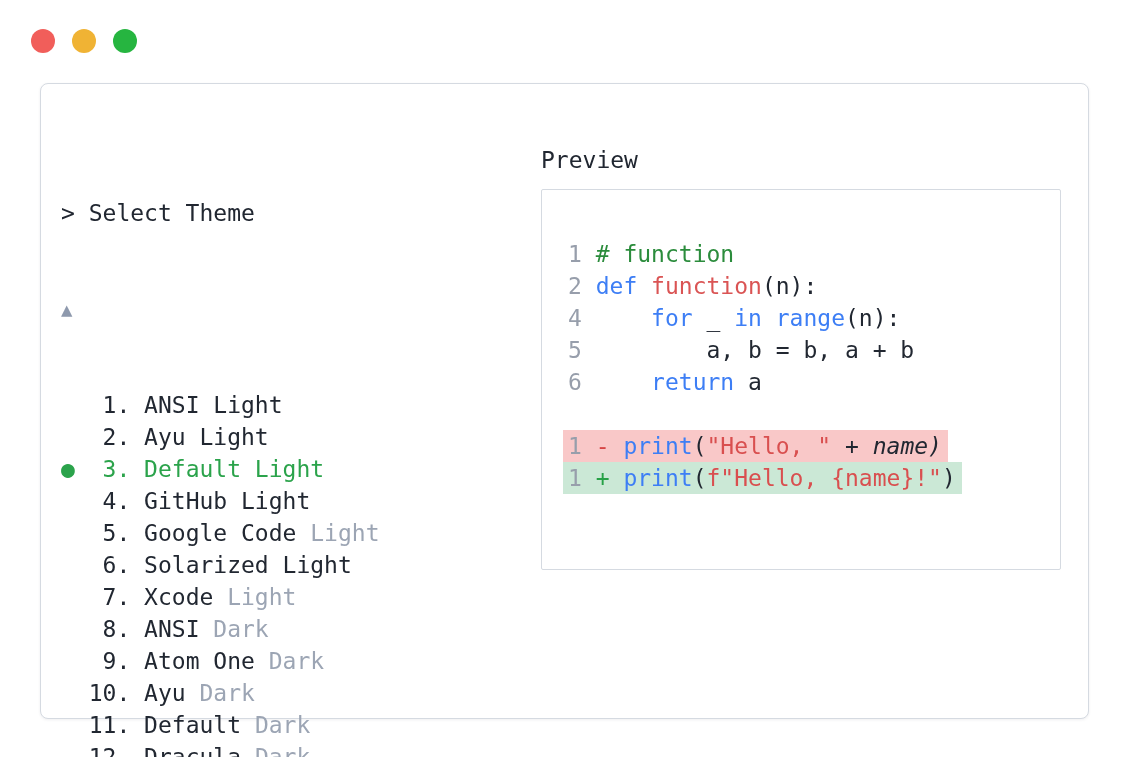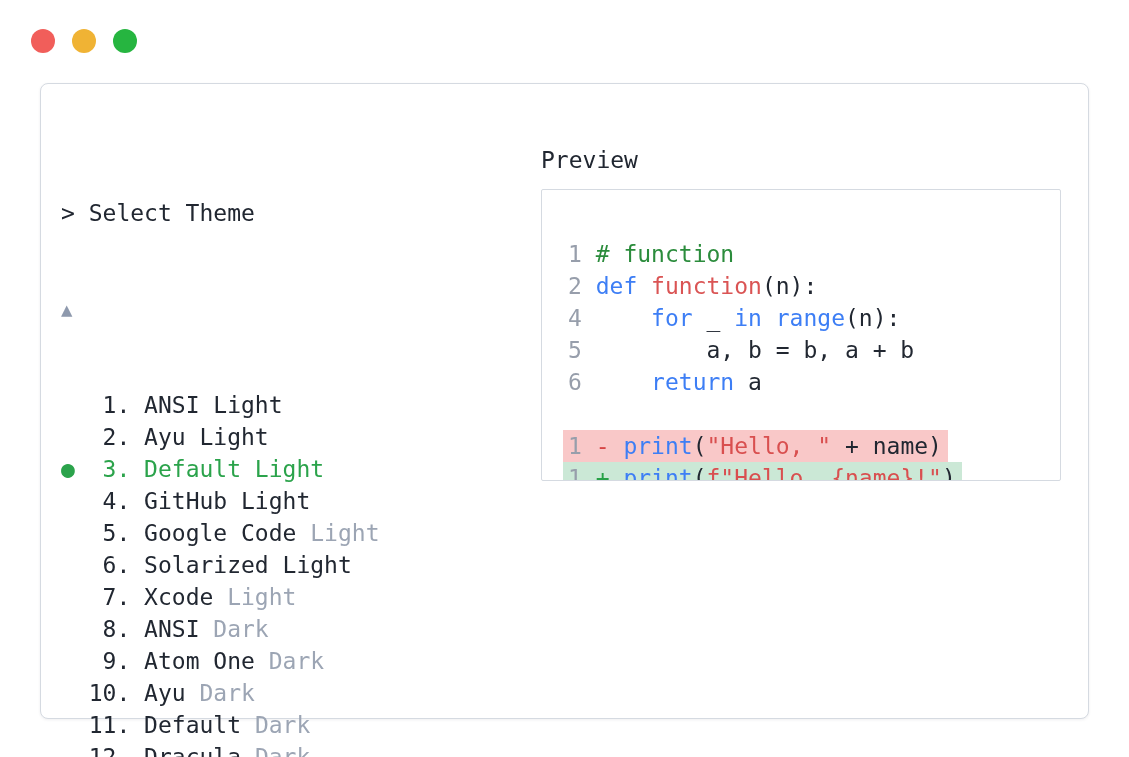--- a/index.html
+++ b/index.html
@@ -23,21 +23,21 @@
   .prompt-row { color:var(--dark); }
   .scroll-up   { color:var(--scroll_up); font-size:19px; }
   .marker { color:var(--selected); }
   .itm-main { color:var(--dark); }
   .itm-sel .itm-main { color:var(--selected); }
   .itm-muted { color:var(--muted); }
 
   
   .right-col { position:absolute; left:500px; top:49px; }
   .preview-label { height:32px; color:var(--dark); white-space:pre;margin-top:11px; }
-  .preview-box { margin-top:13px; width:520px; height:292px; background:#fff;
+  .preview-box { margin-top:13px; width:520px; height:381px; background:#fff;
                  border:1.5px solid var(--panel_border,#d8dce3); border-radius:2px;
                  padding:48px 12px 0 26px; overflow:hidden; }
   .code-line { height:32px; white-space:pre; }
   .ln { color:var(--num); }
   .hl { display:inline-block; height:32px; padding:0 6px 0 5px; margin-left:-5px; }
   .hl-del { background:var(--del_bg); }
   .hl-add { background:var(--add_bg); }
 </style>
 </head>
 <body>
@@ -59,18 +59,18 @@
 
   <div class="right-col">
     <div class="preview-label">Preview</div>
     <div class="preview-box" id="preview-box">
         <div class="code-line"><span class="ln">1 </span><span style="color: rgb(43, 140, 60);"># function</span></div>
         <div class="code-line"><span class="ln">2 </span><span style="color: rgb(61, 126, 245);">def</span><span style="color: rgb(33, 39, 49);"> </span><span style="color: rgb(218, 84, 84);">function</span><span style="color: rgb(33, 39, 49);">(n):</span></div>
         <div class="code-line"><span class="ln">4 </span><span style="color: rgb(33, 39, 49);">    </span><span style="color: rgb(61, 126, 245);">for</span><span style="color: rgb(33, 39, 49);"> _ </span><span style="color: rgb(61, 126, 245);">in</span><span style="color: rgb(33, 39, 49);"> </span><span style="color: rgb(61, 126, 245);">range</span><span style="color: rgb(33, 39, 49);">(n):</span></div>
         <div class="code-line"><span class="ln">5 </span><span style="color: rgb(33, 39, 49); margin-top: 45px;">        a, b = b, a + b</span></div>
         <div class="code-line"><span class="ln">6 </span><span style="color: rgb(33, 39, 49);">    </span><span style="color: rgb(61, 126, 245); text-align: center;">return</span><span style="color: rgb(33, 39, 49);"> a</span></div>
         <div class="code-line"><span class="ln">  </span></div>
-        <div class="code-line"><span class="hl hl-del"><span class="ln">1 </span><span style="color: rgb(214, 69, 69);">- </span><span style="color: rgb(61, 126, 245);">print</span><span style="color: rgb(33, 39, 49);">(</span><span style="color: rgb(217, 79, 79);">"Hello, "</span><span style="color: rgb(33, 39, 49);"> + name)</span></span></div>
+        <div class="code-line"><span class="hl hl-del"><span class="ln">1 </span><span style="color: rgb(214, 69, 69);">- </span><span style="color: rgb(61, 126, 245);">print</span><span style="color: rgb(33, 39, 49);">(</span><span style="color: rgb(217, 79, 79);">"Hello, "</span><span style="color: rgb(33, 39, 49); font-style: italic;"> + name)</span></span></div>
         <div class="code-line"><span class="hl hl-add"><span class="ln">1 </span><span style="color: rgb(39, 161, 71);">+ </span><span style="color: rgb(61, 126, 245);">print</span><span style="color: rgb(33, 39, 49);">(</span><span style="color: rgb(217, 79, 79);">f"Hello, {name}!"</span><span style="color: rgb(33, 39, 49);">)</span></span></div>
       </div>
   </div>
 
 </div>
 
 </body></html>

